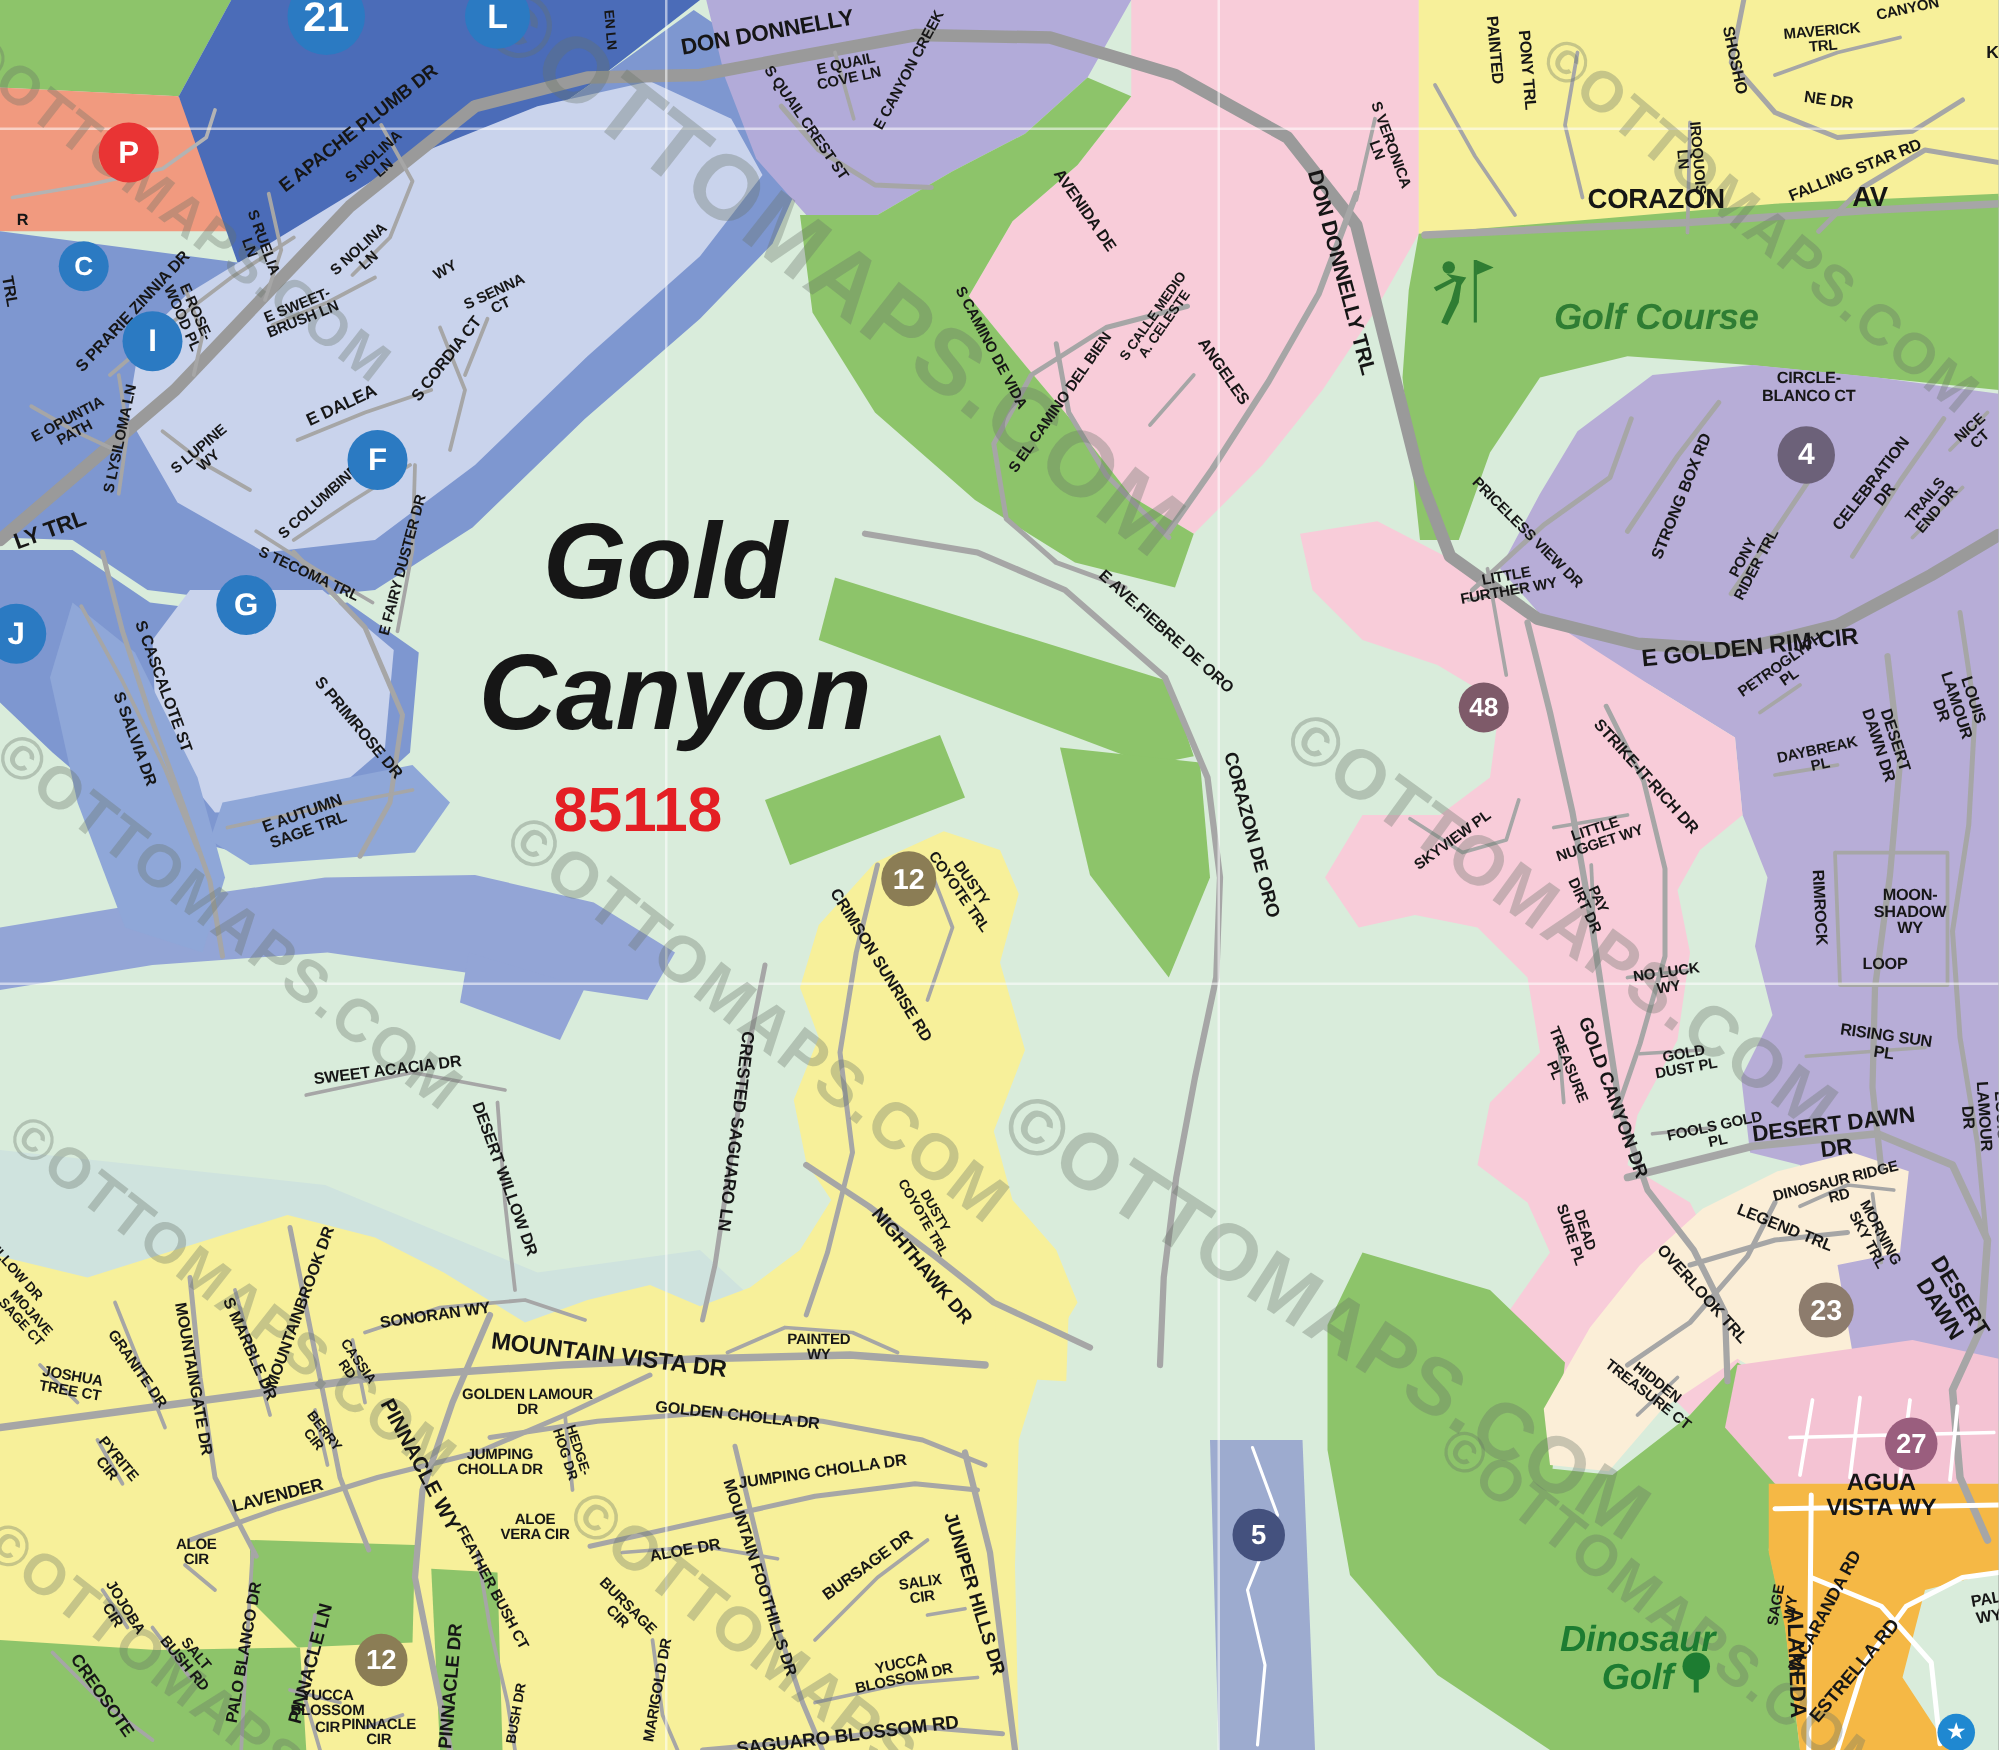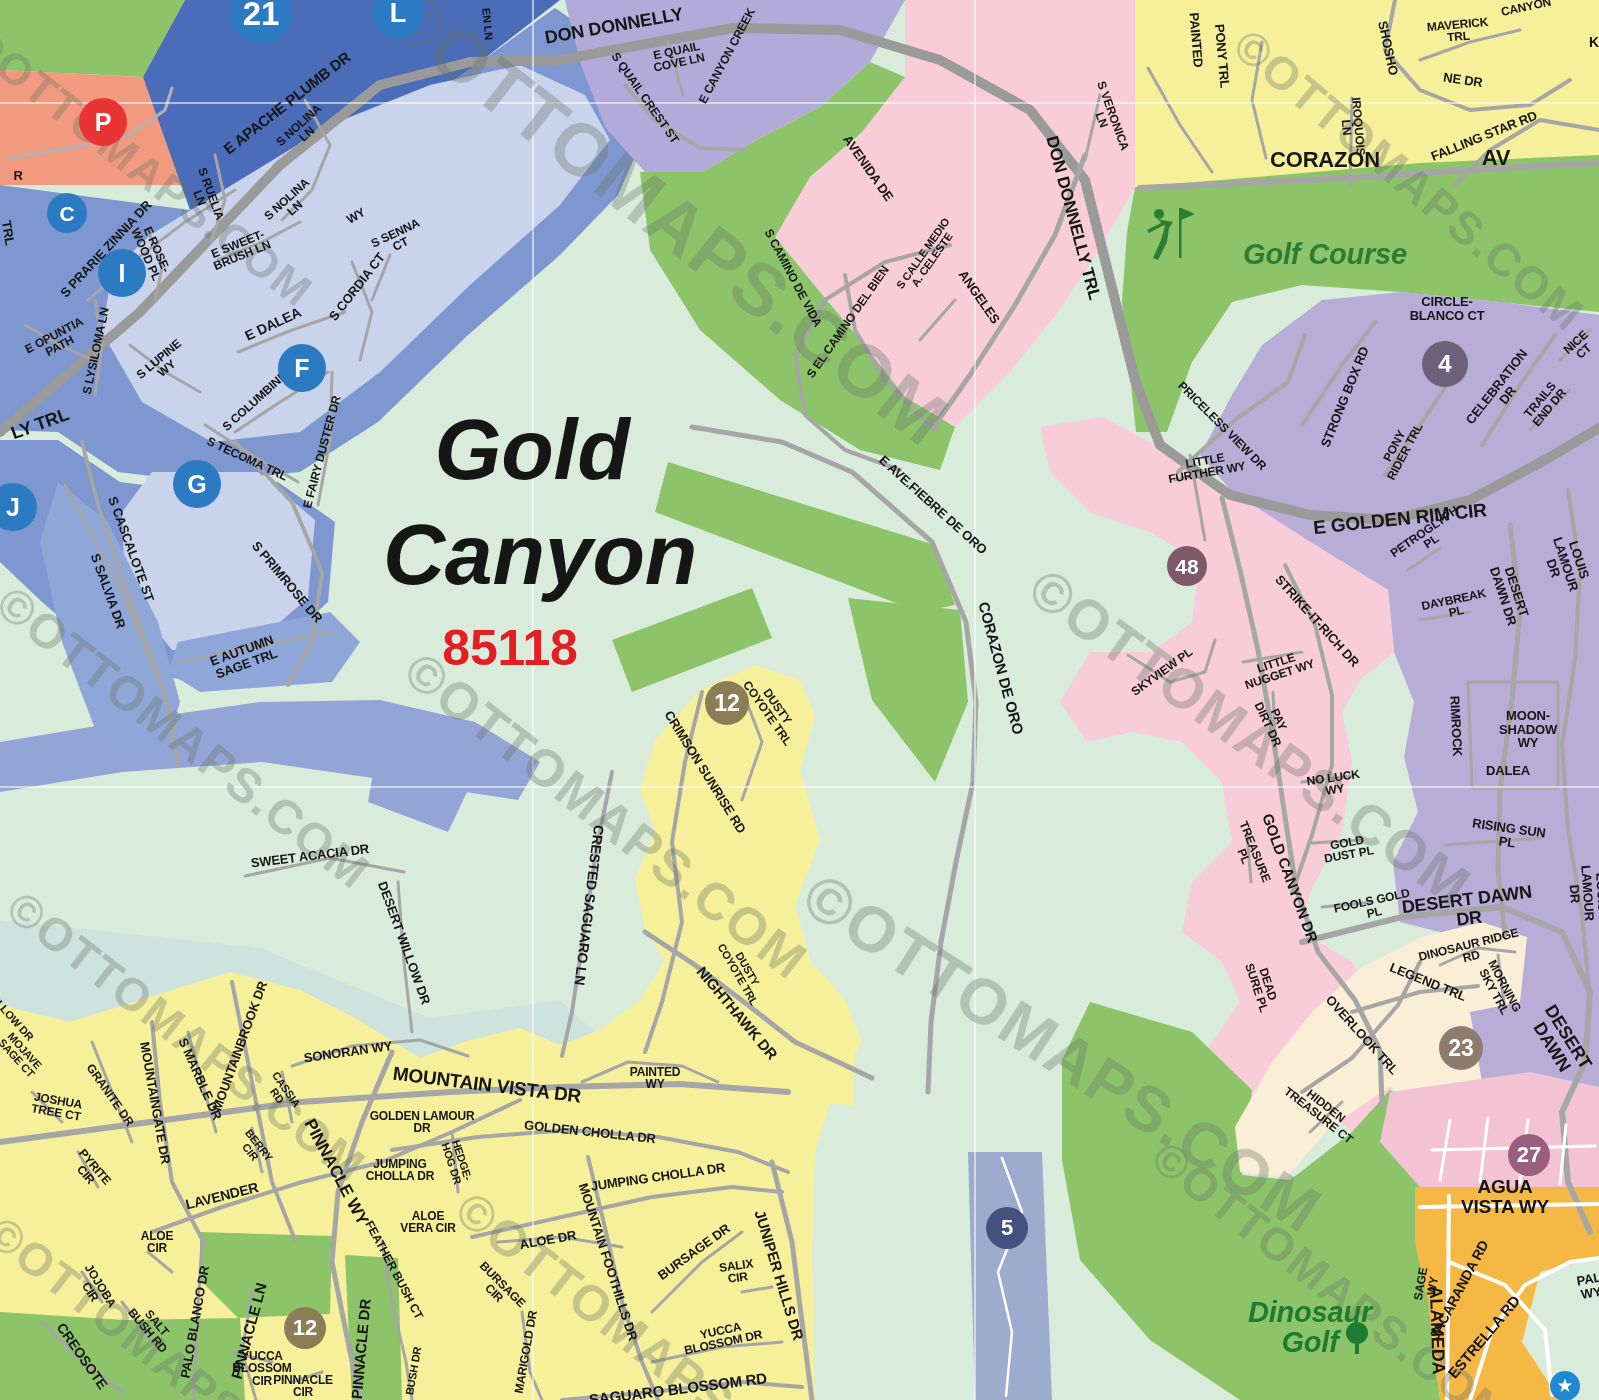--- a/index.html
+++ b/index.html
@@ -275,21 +275,21 @@
       <div class="lbl" style="left: 1428px; top: 537px; font-size: 12px; font-weight: 700; transform: translate(-50%, -50%) rotate(-35deg);">PETROGLYPH
 PL</div>
       <div class="lbl" style="left: 1510px; top: 594px; font-size: 13px; font-weight: 700; transform: translate(-50%, -50%) rotate(72deg);">DESERT DAWN DR</div>
       <div class="lbl" style="left: 1566px; top: 564px; font-size: 13px; font-weight: 700; transform: translate(-50%, -50%) rotate(72deg);">LOUIS LAMOUR DR</div>
       <div class="lbl" style="left: 1588px; top: 893px; font-size: 13px; font-weight: 700; transform: translate(-50%, -50%) rotate(86deg);">LOUIS LAMOUR DR</div>
       <div class="lbl" style="left: 1455px; top: 606px; font-size: 12px; font-weight: 700; transform: translate(-50%, -50%) rotate(-12deg);">DAYBREAK
 PL</div>
       <div class="lbl" style="left: 1456px; top: 726px; font-size: 13px; font-weight: 700; transform: translate(-50%, -50%) rotate(87deg);">RIMROCK</div>
       <div class="lbl" style="left: 1528px; top: 729px; font-size: 13px; font-weight: 700; transform: translate(-50%, -50%) rotate(0deg);">MOON-
 SHADOW WY</div>
-      <div class="lbl" style="left: 1508px; top: 771px; font-size: 13px; font-weight: 700; transform: translate(-50%, -50%) rotate(0deg);">DALEA</div>
+      <div class="lbl" style="left: 1508px; top: 771px; font-size: 13px; font-weight: 700; transform: translate(-50%, -50%) rotate(0deg);">LOOP</div>
       <div class="lbl" style="left: 1508px; top: 835px; font-size: 13px; font-weight: 700; transform: translate(-50%, -50%) rotate(8deg);">RISING SUN PL</div>
       <div class="lbl" style="left: 1468px; top: 909px; font-size: 18px; font-weight: 700; transform: translate(-50%, -50%) rotate(-7deg);">DESERT DAWN DR</div>
       <div class="lbl" style="left: 1560px; top: 1042px; font-size: 18px; font-weight: 800; transform: translate(-50%, -50%) rotate(58deg);">DESERT DAWN</div>
       <div class="lbl" style="left: 1317px; top: 621px; font-size: 13px; font-weight: 700; transform: translate(-50%, -50%) rotate(48deg);">STRIKE-IT-RICH DR</div>
       <div class="lbl" style="left: 1278px; top: 669px; font-size: 12px; font-weight: 700; transform: translate(-50%, -50%) rotate(-18deg);">LITTLE
 NUGGET WY</div>
       <div class="lbl" style="left: 1162px; top: 672px; font-size: 12px; font-weight: 700; transform: translate(-50%, -50%) rotate(-36deg);">SKYVIEW PL</div>
       <div class="lbl" style="left: 1273px; top: 722px; font-size: 12px; font-weight: 700; transform: translate(-50%, -50%) rotate(65deg);">PAY
 DIRT DR</div>
       <div class="lbl" style="left: 1334px; top: 784px; font-size: 12px; font-weight: 700; transform: translate(-50%, -50%) rotate(-8deg);">NO LUCK

